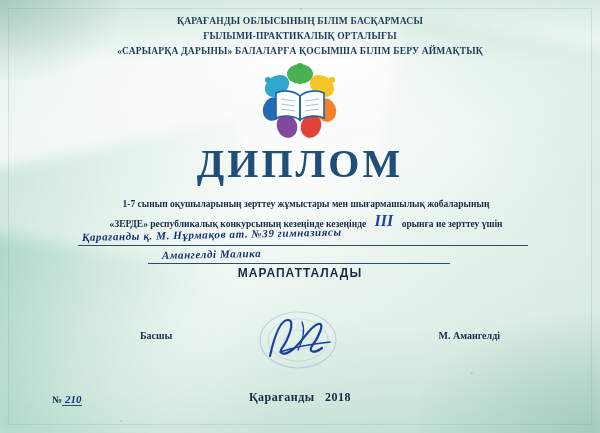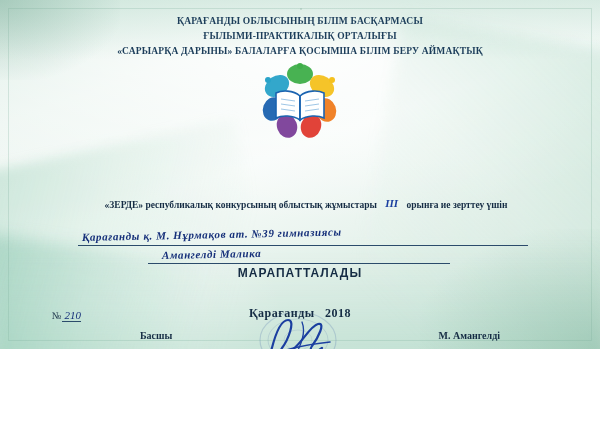--- a/index.html
+++ b/index.html
@@ -10,21 +10,21 @@
   body {
     width: 600px;
     height: 433px;
     overflow: hidden;
     font-family: "Liberation Serif", serif;
   }
 
   #certificate {
     position: relative;
     width: 600px;
-    height: 349px;
+    height: 433px;
     background:
       radial-gradient(ellipse 420px 180px at 50% 12%, rgba(255,255,255,0.95) 0%, rgba(255,255,255,0.35) 60%, rgba(255,255,255,0) 100%),
       radial-gradient(ellipse 300px 160px at 12% 88%, rgba(255,255,255,0.85) 0%, rgba(255,255,255,0) 70%),
       linear-gradient(160deg, #d9ece4 0%, #eef6f2 22%, #f7fbf9 45%, #e6f2ec 68%, #cfe6dc 100%);
     overflow: hidden;
   }
 
   
   .wash {
     position: absolute;
@@ -152,21 +152,21 @@
     color: #152c44;
     font-weight: bold;
   }
   .line2-wrap {
     display: block;
     white-space: nowrap;
   }
   .place-hand {
     font-family: "Liberation Serif", serif;
     color: #1b3fa0;
-    font-size: 11px;
+    font-size: 16px;
     font-style: italic;
     font-weight: bold;
     padding: 0 6px;
     position: relative;
     top: -1px;
   }
 
   
   .fill-lines {
     position: absolute;
@@ -255,21 +255,21 @@
     right: 0;
     bottom: 28px;
     height: 18px;
   }
   .reg-no {
     position: absolute;
     left: 52px;
     bottom: 0;
     font-family: "Liberation Serif", serif;
     font-size: 10px;
-    font-weight: normal;
+    font-weight: bold;
     color: #152c44;
     margin-top: 16px;
   }
   .reg-no .num-hand {
     font-style: italic;
     color: #16307a;
     font-size: 11px;
     padding-left: 3px;
     border-bottom: 1px solid #2b4b6b;
   }
@@ -334,24 +334,26 @@
       <g>
         <path d="M44 36 C37 30, 26 30, 20 33 L20 58 C26 55, 37 55, 44 60 Z" fill="#ffffff" stroke="#1b63b0" stroke-width="1.6"></path>
         <path d="M44 36 C51 30, 62 30, 68 33 L68 58 C62 55, 51 55, 44 60 Z" fill="#ffffff" stroke="#1b63b0" stroke-width="1.6"></path>
         <line x1="44" y1="36" x2="44" y2="60" stroke="#1b63b0" stroke-width="1.4"></line>
         <path d="M25 39 L39 41 M25 44 L39 46 M25 49 L39 51" stroke="#9fc6e6" stroke-width="1"></path>
         <path d="M49 41 L63 39 M49 46 L63 44 M49 51 L63 49" stroke="#9fc6e6" stroke-width="1"></path>
       </g>
     </svg>
   </div>
 
+  <div class="diploma-title">ДИПЛОМ</div>
 
   <div class="body-text">
+    <div>1-7 сынып оқушыларының зерттеу жұмыстары мен шығармашылық жобаларының</div>
     <div class="line2-wrap">
-      <span>«ЗЕРДЕ» республикалық конкурсының облыстық жұмыстары</span>
+      <span>«ЗЕРДЕ» республикалық конкурсының кезеңінде кезеңінде</span>
       <span class="place-hand">III</span>
       <span>орынға ие зерттеу үшін</span>
     </div>
   </div>
 
   <div class="fill-lines">
     <div class="fill-row">
       <span class="hand">Қарағанды қ. М. Нұрмақов ат. №39 гимназиясы</span>
     </div>
     <div class="fill-row short">

